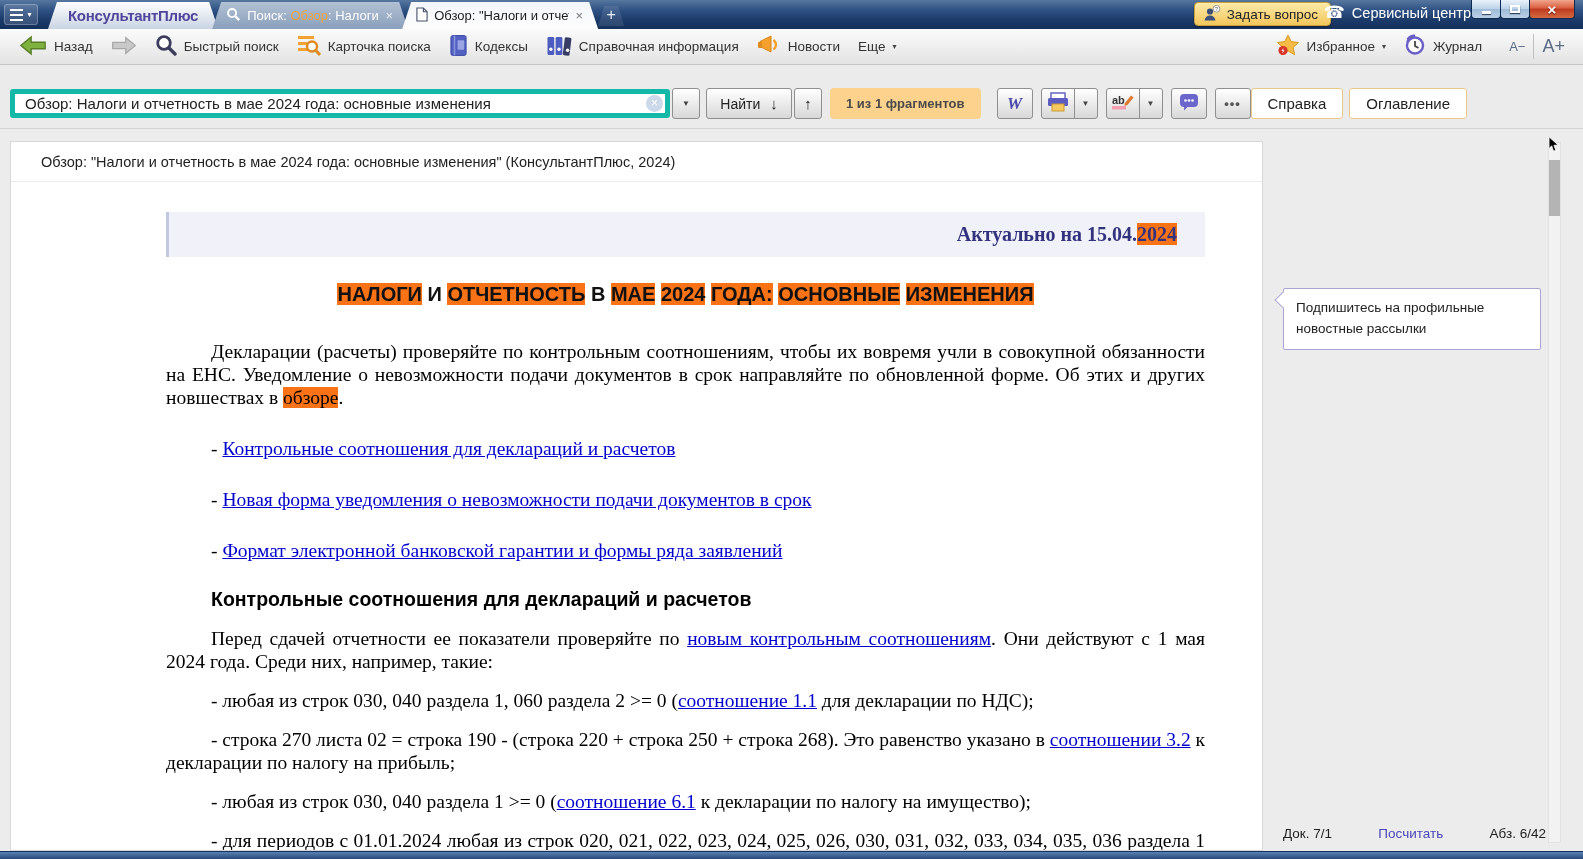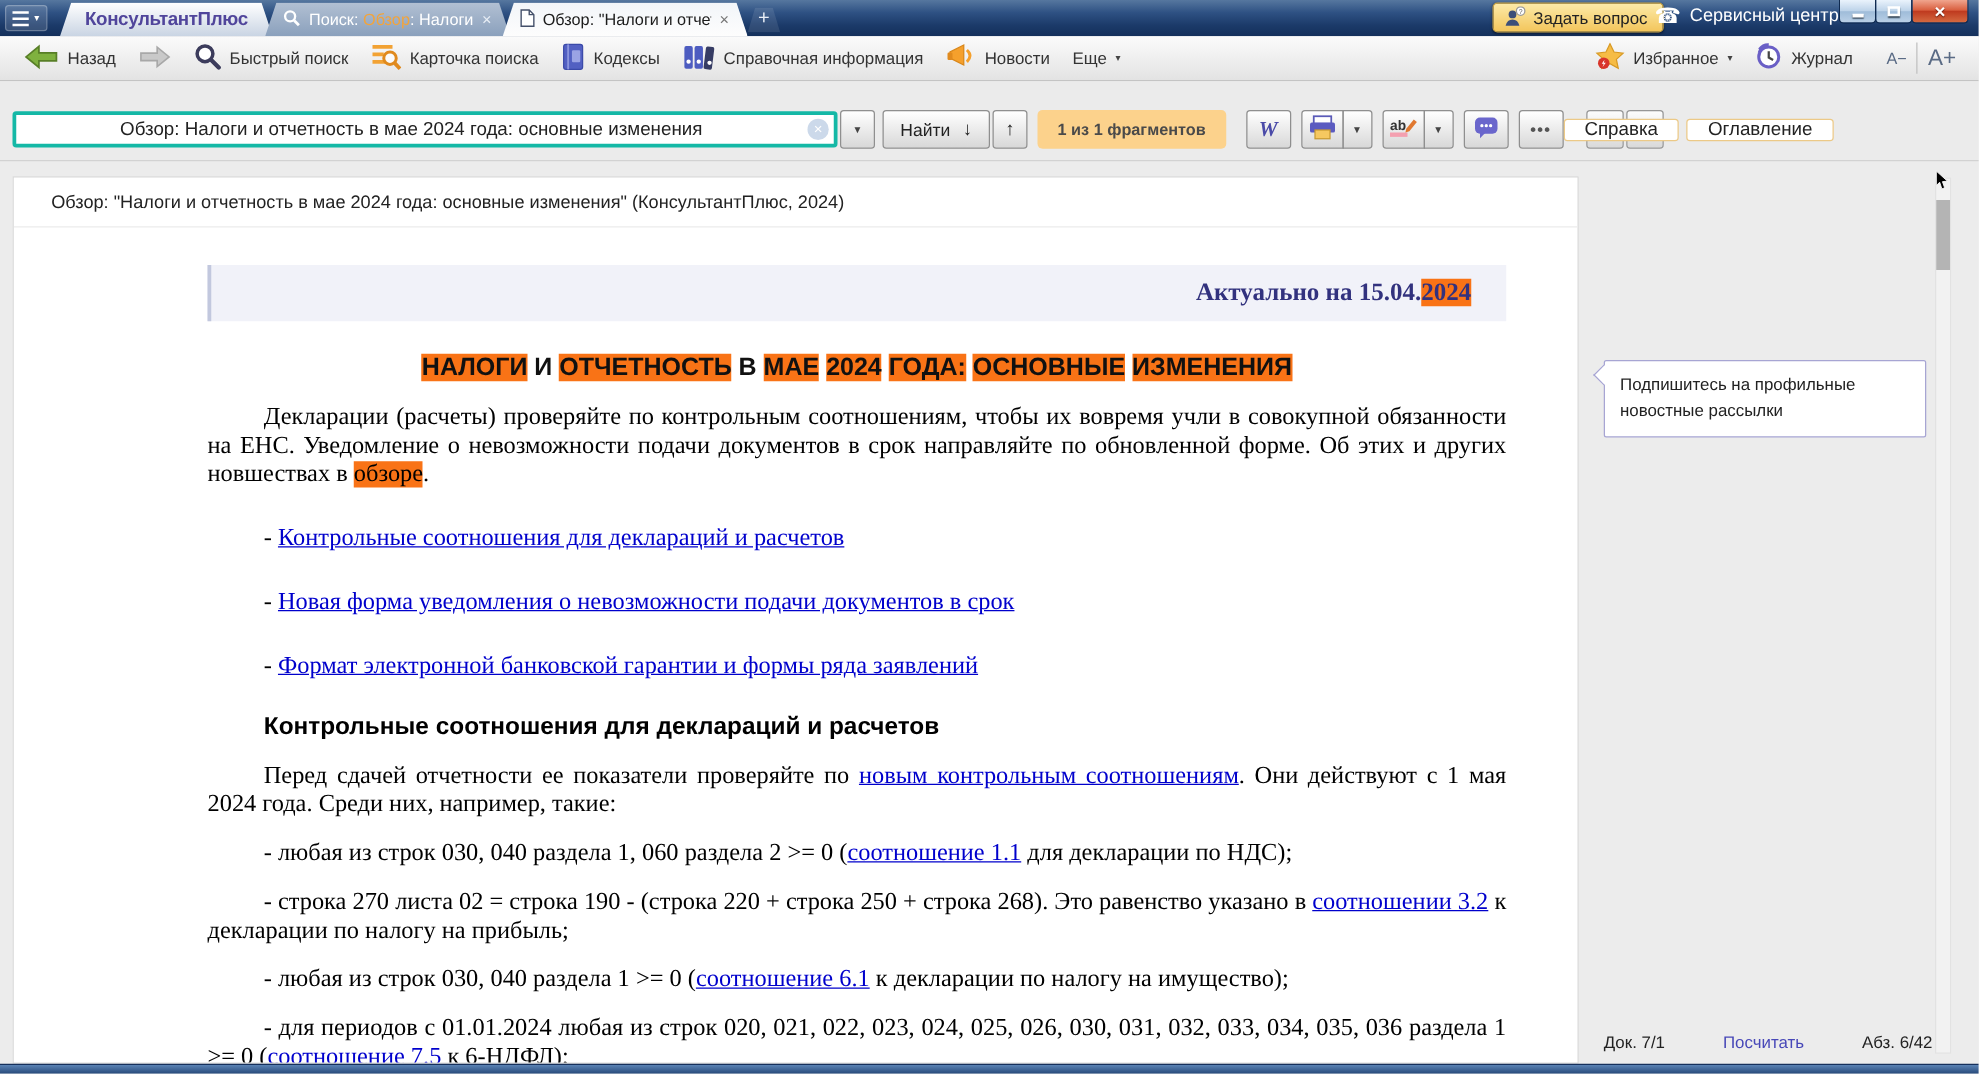--- a/index.html
+++ b/index.html
@@ -56,59 +56,59 @@
   .font-size-btns { display:flex; align-items:center; margin-left:10px; }
   .fs-btn { padding:2px 8px; color:#5a6b85; cursor:pointer; }
   .fs-minus { font-size:13px; }
   .fs-plus { font-size:18px; border-left:1px solid #c0c0c0; }
   .caret { font-size:8px; color:#444; }
 
   
   .searchrow { position:absolute; top:65px; left:0; right:0; height:64px; background:#ebebeb;
     border-bottom:1px solid #d2d2d2; display:flex; align-items:center; padding:14px 10px 0 10px; }
   .search-box { position:relative; width:660px; height:29px; }
-  .search-input { width:100%; height:100%; border:3px solid #14b8a6; border-radius:3px; background:#fff;
-    font-size:15px; font-family:"Liberation Sans",sans-serif; color:#222; padding:0 32px 0 10px; outline:none;text-align:center; }
+  .search-input { width:100%; height:100%; border:5px solid #14b8a6; border-radius:3px; background:#fff;
+    font-size:15px; font-family:"Liberation Sans",sans-serif; color:#222; padding:0 32px 0 10px; outline:none; }
   .clear-btn { position:absolute; right:7px; top:6px; width:17px; height:17px; border-radius:50%;
     background:#ccd9ea; color:#fff; font-size:12px; line-height:16px; text-align:center; cursor:pointer; }
   .btn { height:31px; background:linear-gradient(#ffffff,#d8d8d8); border:1px solid #8f8f8f; border-radius:3px;
     display:flex; align-items:center; justify-content:center; font-size:14px; color:#222; cursor:pointer; }
   .dd-btn { width:28px; margin-left:2px; }
   .find-btn { width:86px; gap:10px; margin-left:6px; }
   .bold-arrow { font-weight:bold; font-size:15px; }
   .up-btn { width:28px; margin-left:2px; font-weight:bold; }
   .badge { height:31px; margin-left:8px; padding:0 16px; background:#fcd28c; border-radius:4px;
     display:flex; align-items:center; font-size:13px; font-weight:bold; color:#4a4a4a; white-space:nowrap; }
   .icon-btn { width:36px; margin-left:8px; }
   .icon-btn.first { margin-left:16px; }
   .split-caret { width:24px; margin-left:-1px; border-radius:0 3px 3px 0; }
   .split-main { border-radius:3px 0 0 3px; width:34px; }
   .w-glyph { font-family:"Liberation Serif",serif; font-weight:bold; font-style:italic; font-size:17px; color:#4a4aa8; }
   .dots-glyph { color:#555; font-weight:bold; letter-spacing:1px; font-size:13px; }
   .nav-disabled { margin-left:18px; display:flex; }
   .nav-btn { width:30px; opacity:0.9; }
   .panel-btns { position:absolute; right:116px; top:14px; bottom:0; display:flex; align-items:center; gap:6px; }
-  .panel-btn { height:18px; padding:0 16px; background:#fff; border:1px solid #ecc987; border-radius:3px;
+  .panel-btn { height:31px; padding:0 16px; background:#fff; border:1px solid #ecc987; border-radius:3px;
     font-size:15px; color:#222; display:flex; align-items:center; cursor:pointer; }
 
   
   .main { position:absolute; top:130px; bottom:8px; left:0; right:0; background:#ececec; }
   .doc { position:absolute; left:10px; top:11px; width:1253px; bottom:0; background:#fff;
     border:1px solid #d8d8d8; overflow:hidden; }
   .doc-header { height:40px; line-height:40px; padding-left:30px; font-size:14.5px; color:#222;
     border-bottom:1px solid #ececec; white-space:nowrap; overflow:hidden; }
   .doc-content { padding:0 57px 0 155px; font-family:"Liberation Serif",serif; font-size:19.5px;
     color:#000; line-height:23px; }
   .banner { margin-top:30px; height:45px; line-height:45px; background:#f1f2f9; border-left:3px solid #c2c8de;
     text-align:right; padding-right:28px; font-weight:bold; font-size:20px; color:#32327e; }
   .doc-title { margin-top:26px; text-align:center; font-family:"Liberation Sans",sans-serif;
     font-weight:bold; font-size:20px; color:#111; }
   .hl { background:#f97316; }
   .blk-para { margin-top:16px; text-indent:45px; text-align:justify; }
-  .blk-para:first-child { margin-top:16px; }
+  .blk-para:first-child { margin-top:34px; }
   .blk-toc { margin-top:28px; text-indent:45px; }
   .blk-h2 { margin-top:26px; text-indent:45px; font-family:"Liberation Sans",sans-serif;
     font-weight:bold; font-size:19.5px; }
   a.doc-link { color:#0000cc; text-decoration:underline; cursor:pointer; }
 
   
   .bubble { position:absolute; left:1283px; top:158px; width:258px; background:#fff;
     border:1px solid #a7a5d3; border-radius:2px; padding:9px 12px; font-size:13.5px; color:#222; line-height:1.55; }
   .bubble-tail { position:absolute; left:-7px; top:5px; width:12px; height:12px; background:#fff;
     border-left:1px solid #a7a5d3; border-bottom:1px solid #a7a5d3; transform:rotate(45deg); }

